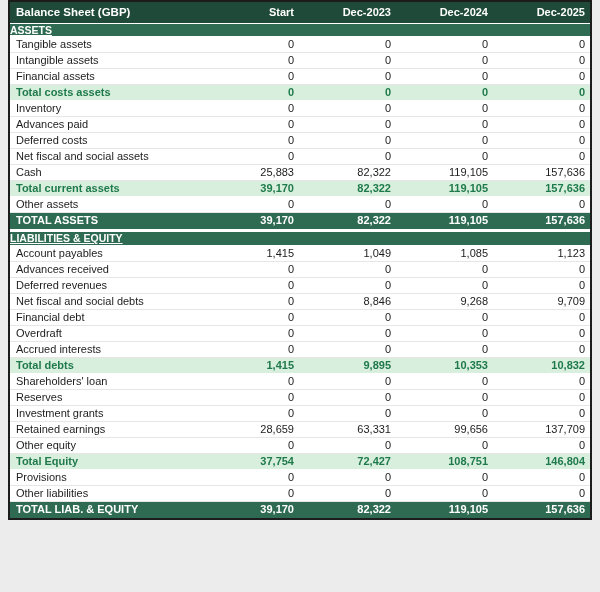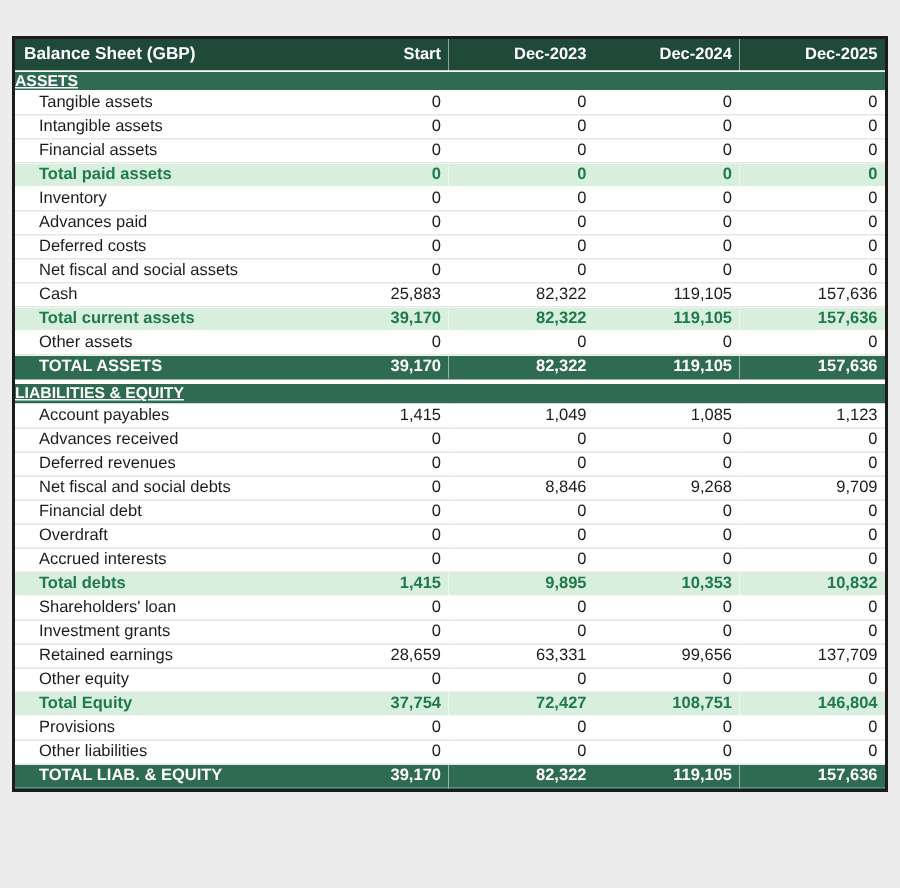--- a/index.html
+++ b/index.html
@@ -4,21 +4,21 @@
 <style>
   * { margin: 0; padding: 0; box-sizing: border-box; }
   html, body {
     width: 600px; height: 592px;
     background: #ECECEC;
     font-family: "Liberation Sans", sans-serif;
     overflow: hidden;
   }
   .sheet {
     position: absolute;
-    left: 8px; top: 24px;
+    left: 8px; top: 0;
     width: 584px;
     border: 2px solid #1C1C1C;
     background: #fff;
   }
   table {
     width: 100%;
     border-collapse: collapse;
     table-layout: fixed;
   }
   th, td {
@@ -40,21 +40,21 @@
     text-align: left;
     padding-left: 6px;
     font-size: 11.5px;
   }
   .num {
     text-align: right;
     padding-right: 5px;
   }
   .lbl {
     text-align: left;
-    padding-left: 16px;
+    padding-left: 6px;
   }
   tr.section td {
     background: #2E6B52;
     color: #FFFFFF;
     font-weight: bold;
     font-size: 10.5px;
     height: 13px;
     border-bottom: 1px solid #FFFFFF;
     text-decoration: underline;
   }
@@ -122,21 +122,21 @@
           <td class="num">0</td>
         </tr>
         <tr class="row normal">
           <td class="lbl">Financial assets</td>
           <td class="num">0</td>
           <td class="num">0</td>
           <td class="num">0</td>
           <td class="num">0</td>
         </tr>
         <tr class="row subtotal">
-          <td class="lbl">Total paid assets</td>
+          <td class="lbl">Total costs assets</td>
           <td class="num">0</td>
           <td class="num">0</td>
           <td class="num">0</td>
           <td class="num">0</td>
         </tr>
         <tr class="row normal">
           <td class="lbl">Inventory</td>
           <td class="num">0</td>
           <td class="num">0</td>
           <td class="num">0</td>
@@ -254,20 +254,27 @@
           <td class="num">10,832</td>
         </tr>
         <tr class="row normal">
           <td class="lbl">Shareholders' loan</td>
           <td class="num">0</td>
           <td class="num">0</td>
           <td class="num">0</td>
           <td class="num">0</td>
         </tr>
         <tr class="row normal">
+          <td class="lbl">Reserves</td>
+          <td class="num">0</td>
+          <td class="num">0</td>
+          <td class="num">0</td>
+          <td class="num">0</td>
+        </tr>
+        <tr class="row normal">
           <td class="lbl">Investment grants</td>
           <td class="num">0</td>
           <td class="num">0</td>
           <td class="num">0</td>
           <td class="num">0</td>
         </tr>
         <tr class="row normal">
           <td class="lbl">Retained earnings</td>
           <td class="num">28,659</td>
           <td class="num">63,331</td>

